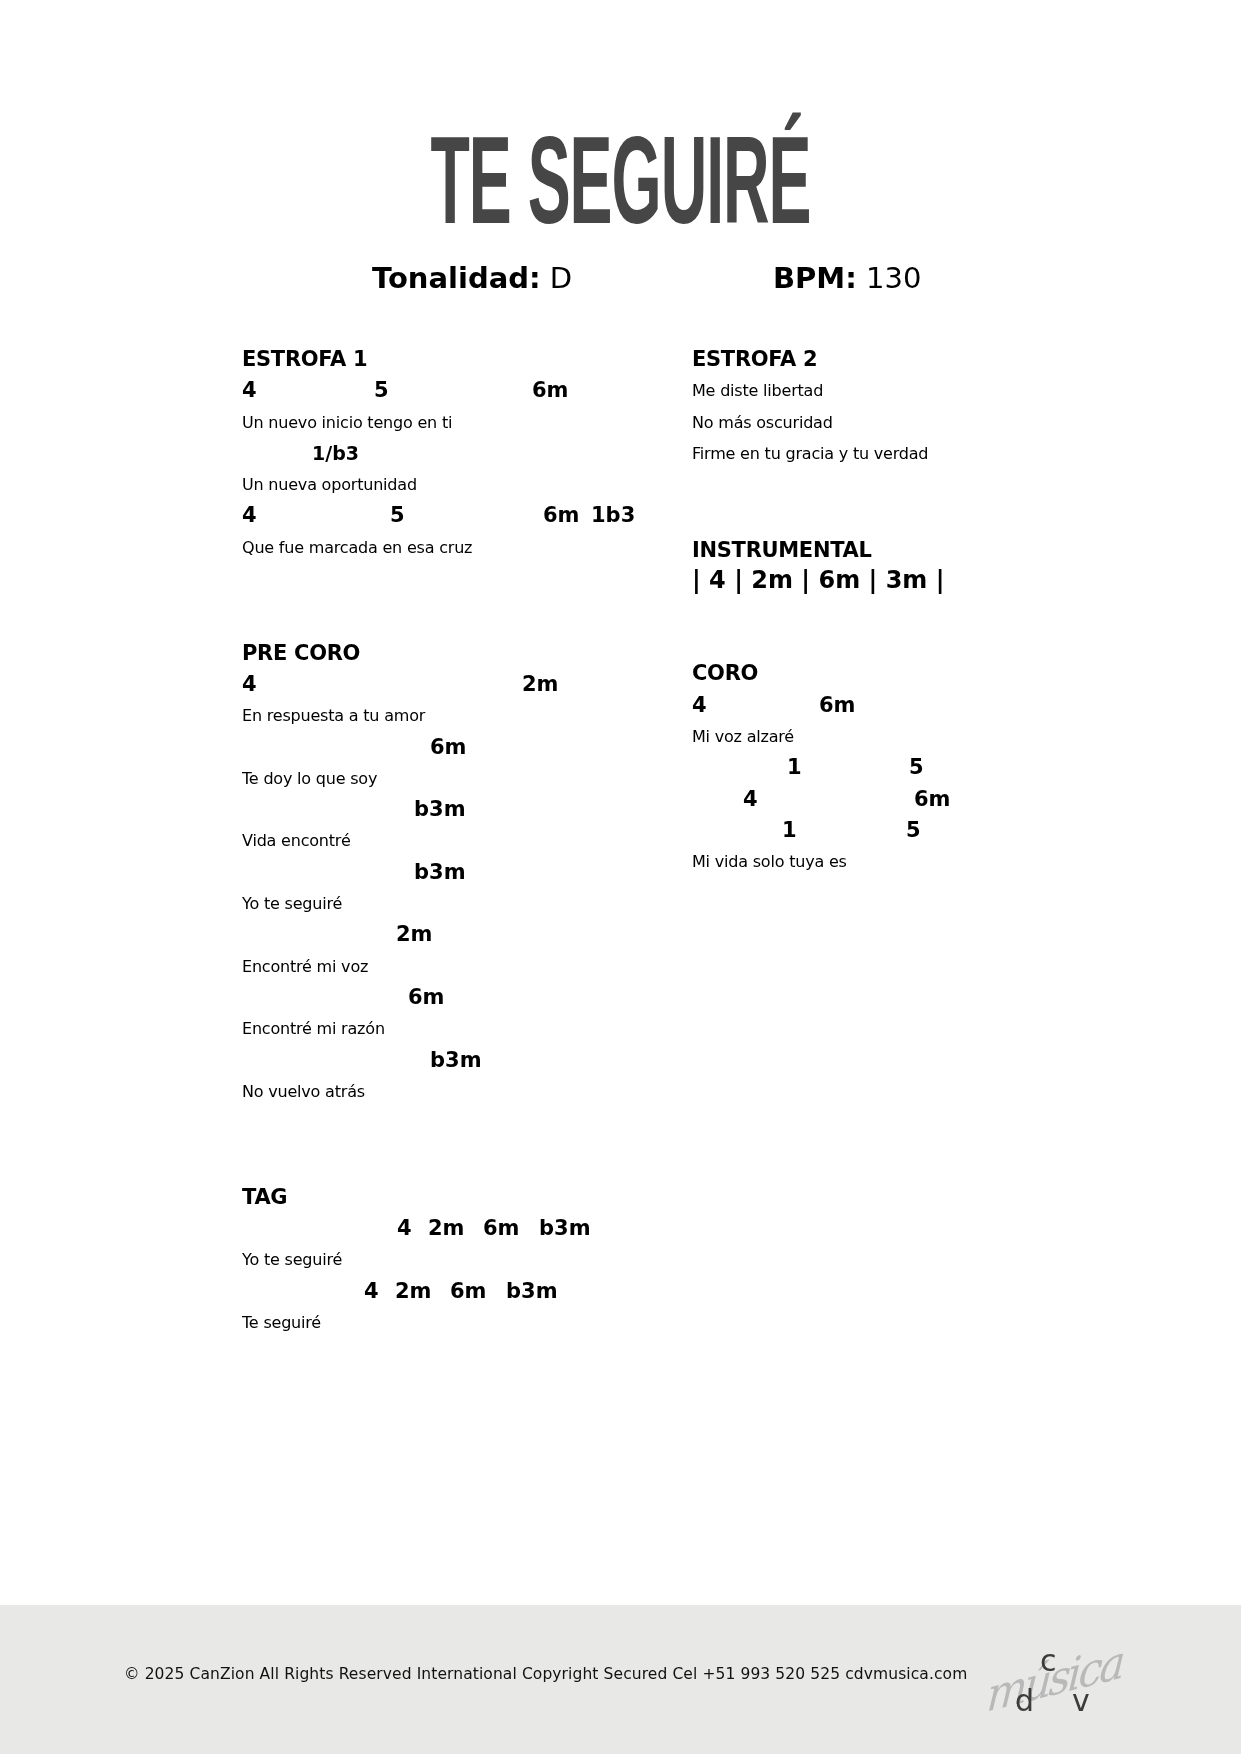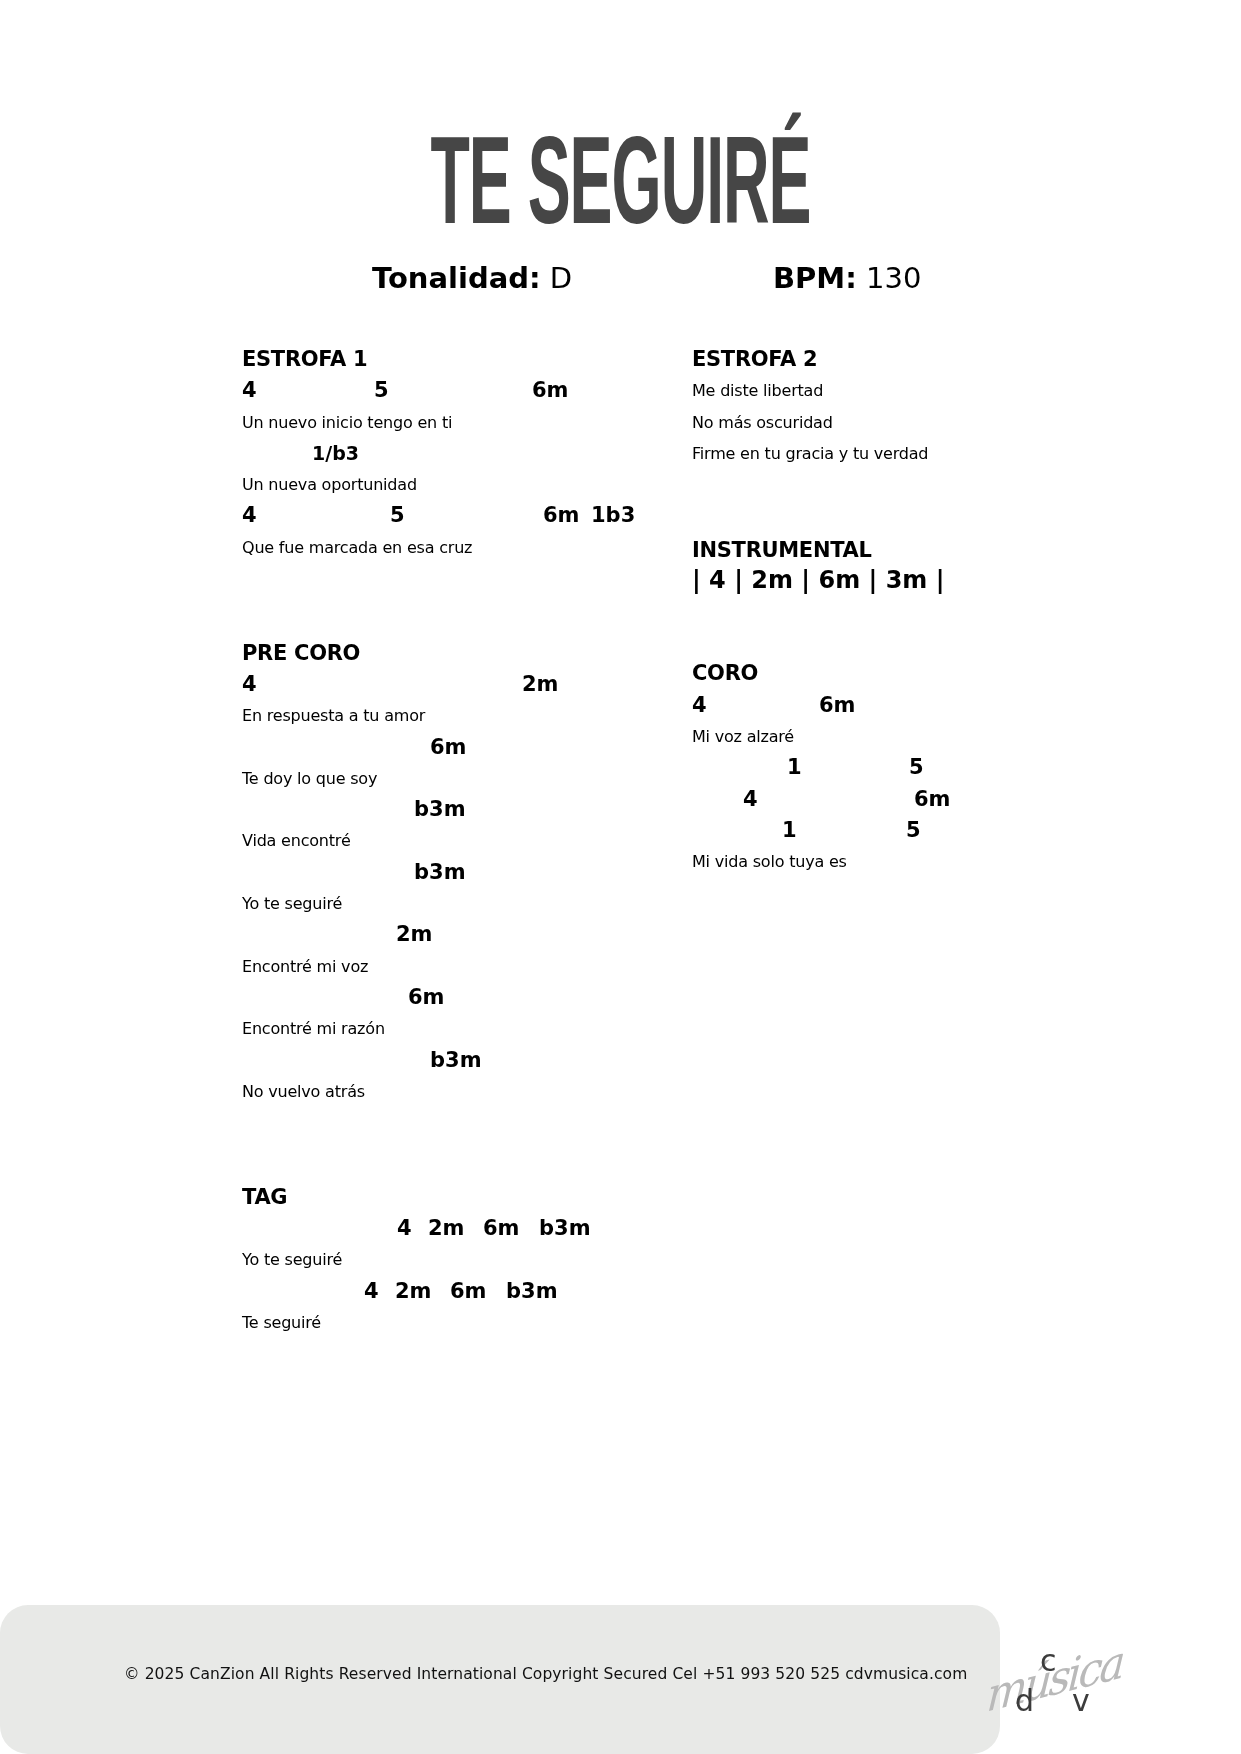--- a/index.html
+++ b/index.html
@@ -31,23 +31,22 @@
   .col-right { left: 692px; width: 420px; }
   .section { position: relative; }
   .hdr { font-weight: bold; font-size: 21px; height: 31.3px; line-height: 31.3px; letter-spacing: -0.3px; white-space: nowrap; margin-top: 12px; }
   .lyric { font-size: 16px; height: 31.3px; line-height: 31.3px; white-space: nowrap; letter-spacing: -0.2px; }
   .chords { position: relative; height: 31.3px; line-height: 31.3px; font-weight: bold; font-size: 21px; }
   .chords span { position: absolute; top: 0; white-space: nowrap; }
   .chords.small { font-size: 19px; }
   .prog { font-weight: bold; font-size: 24px; height: 28px; line-height: 28px; white-space: nowrap; }
 
   .footer {
-    position: absolute; left: 0; top: 1605px; width: 1000px; height: 149px;
+    position: absolute; left: 0; top: 1605px; width: 1241px; height: 149px;
     background: #e8e9e7;
-    border-radius: 28px;
   }
   .footer-text {
     position: absolute; left: 124px; top: 57px; font-size: 15.5px; line-height: 24px; color: #111;
     white-space: nowrap; letter-spacing: 0.1px;
   }
   .logo { position: absolute; left: 985px; top: 38px; width: 135px; height: 80px; }
   .logo .script {
     position: absolute; left: 0; top: 10px; font-family: "DejaVu Serif", serif; font-style: italic;
     font-size: 44px; color: #b9b9b9; transform: rotate(-14deg) skewX(-18deg); letter-spacing: -3px;
   }

